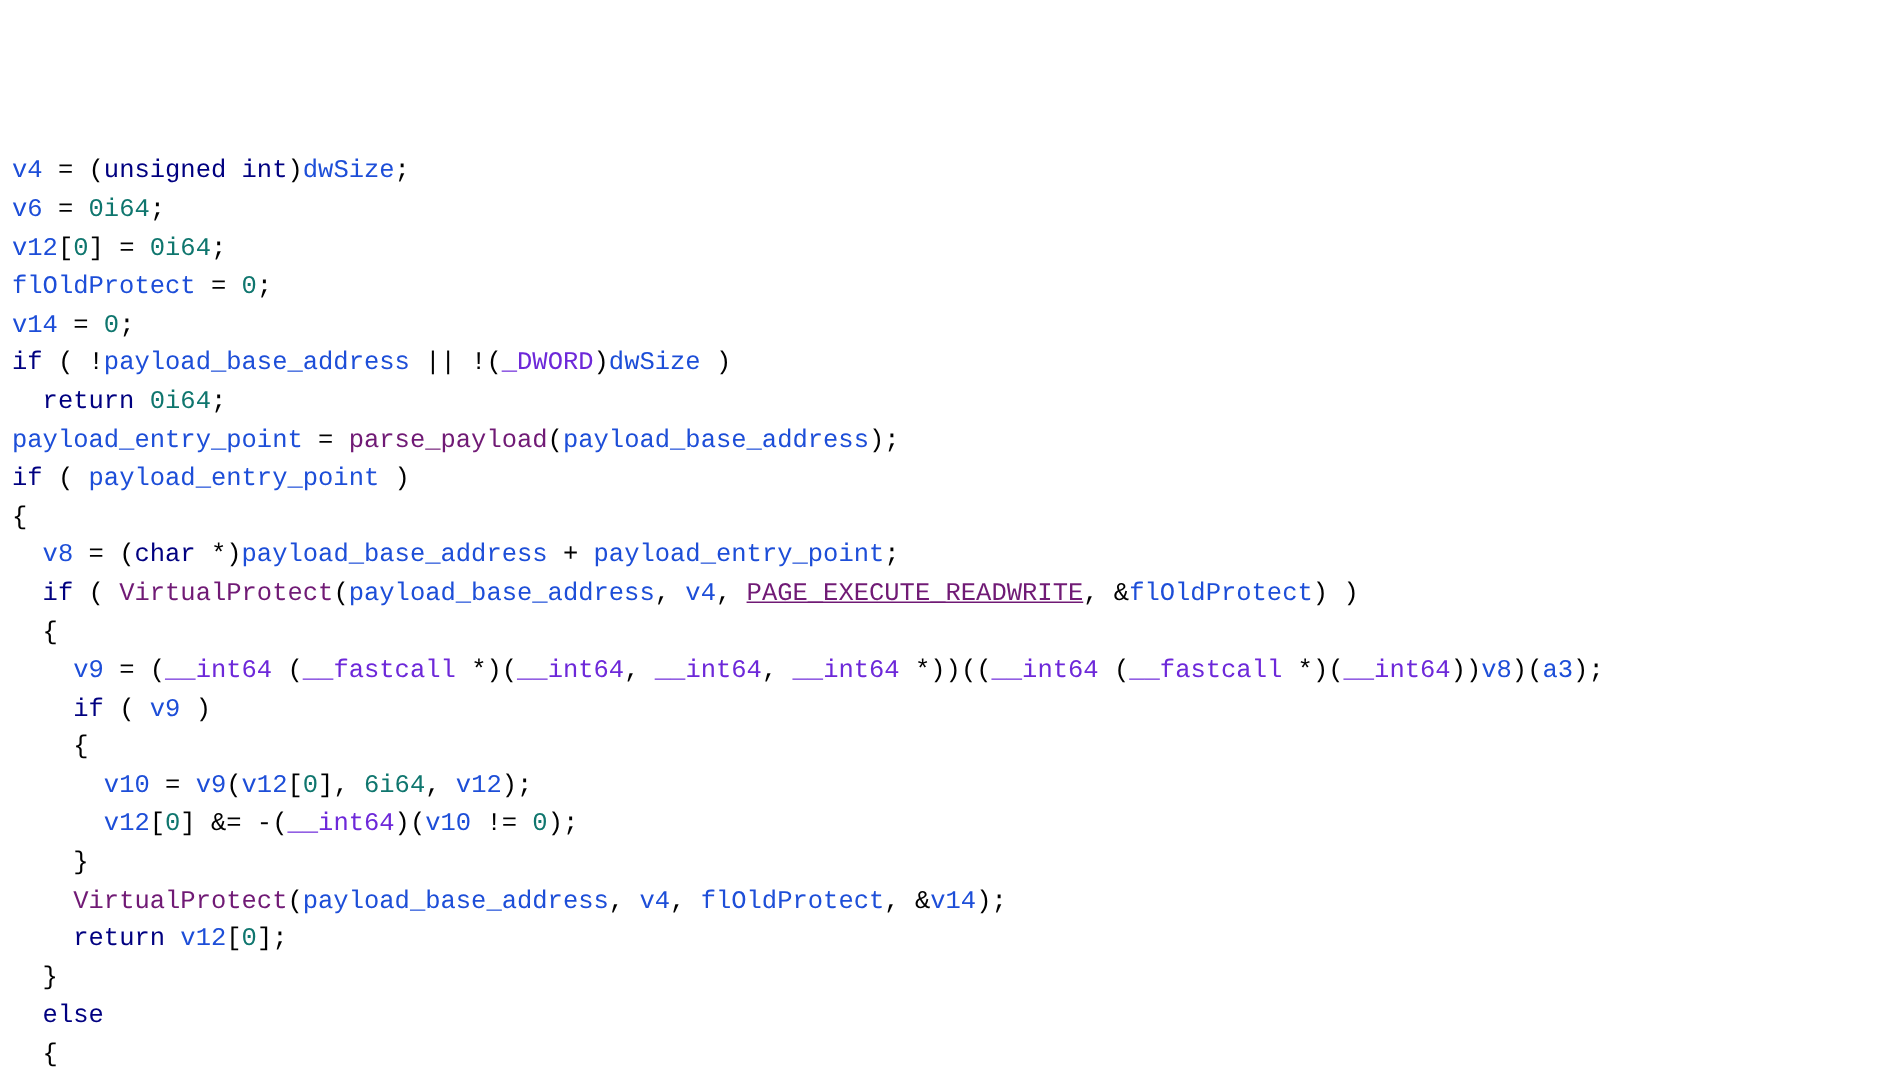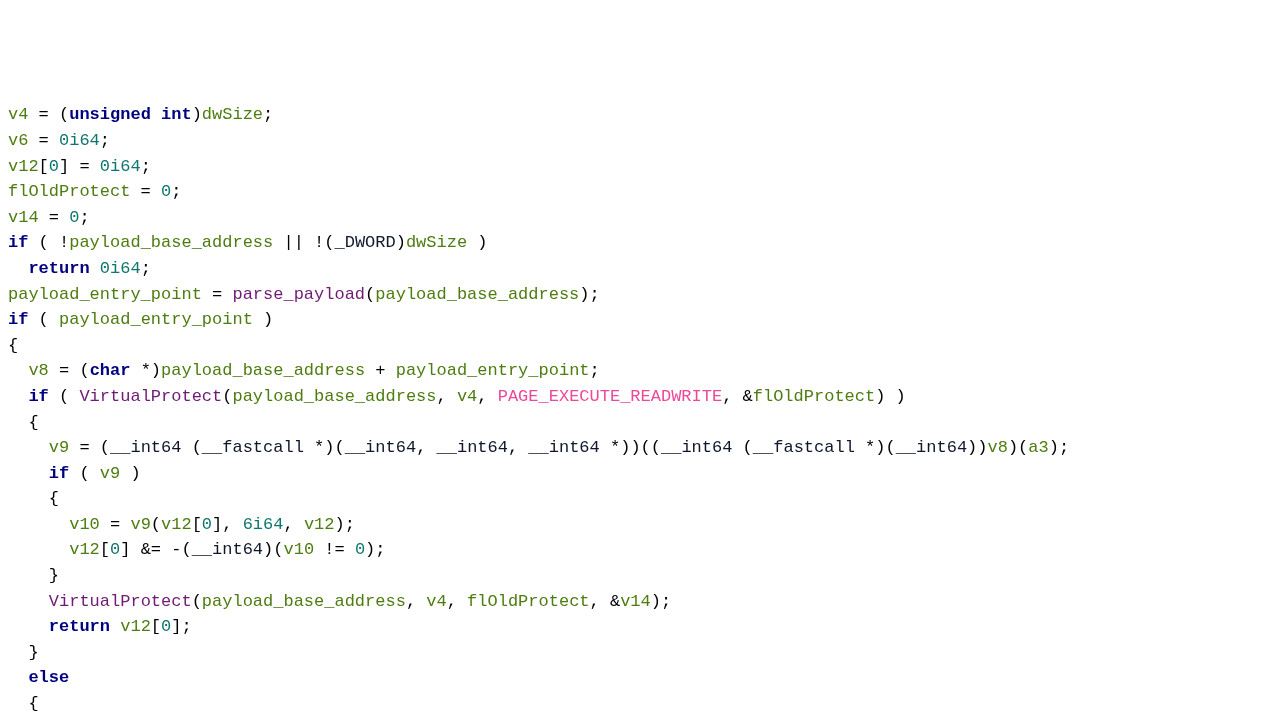--- a/index.html
+++ b/index.html
@@ -8,24 +8,24 @@
       background: #ffffff;
       font-family: Consolas, "Courier New", monospace;
       font-size: 17px;
       line-height: 25.6px;
       white-space: pre;
       color: #000000;
     }
     .code-container {
       padding: 0 8px;
     }
-    .v { color: #4d7c0f; }
-    .k { color: #000080; font-weight: bold; }
-    .t { color: #0f172a; }
-    .c { color: #ec4899; }
+    .v { color: #1d4ed8; }
+    .k { color: #000080; font-weight: normal; }
+    .t { color: #6d28d9; }
+    .c { color: #701a75; text-decoration: underline; }
     .f { color: #701a75; }
     .p { color: #000000; }
     .n { color: #0f766e; }
     .line { display: block; }
   </style>
 </head>
 <body>
 
 
 

